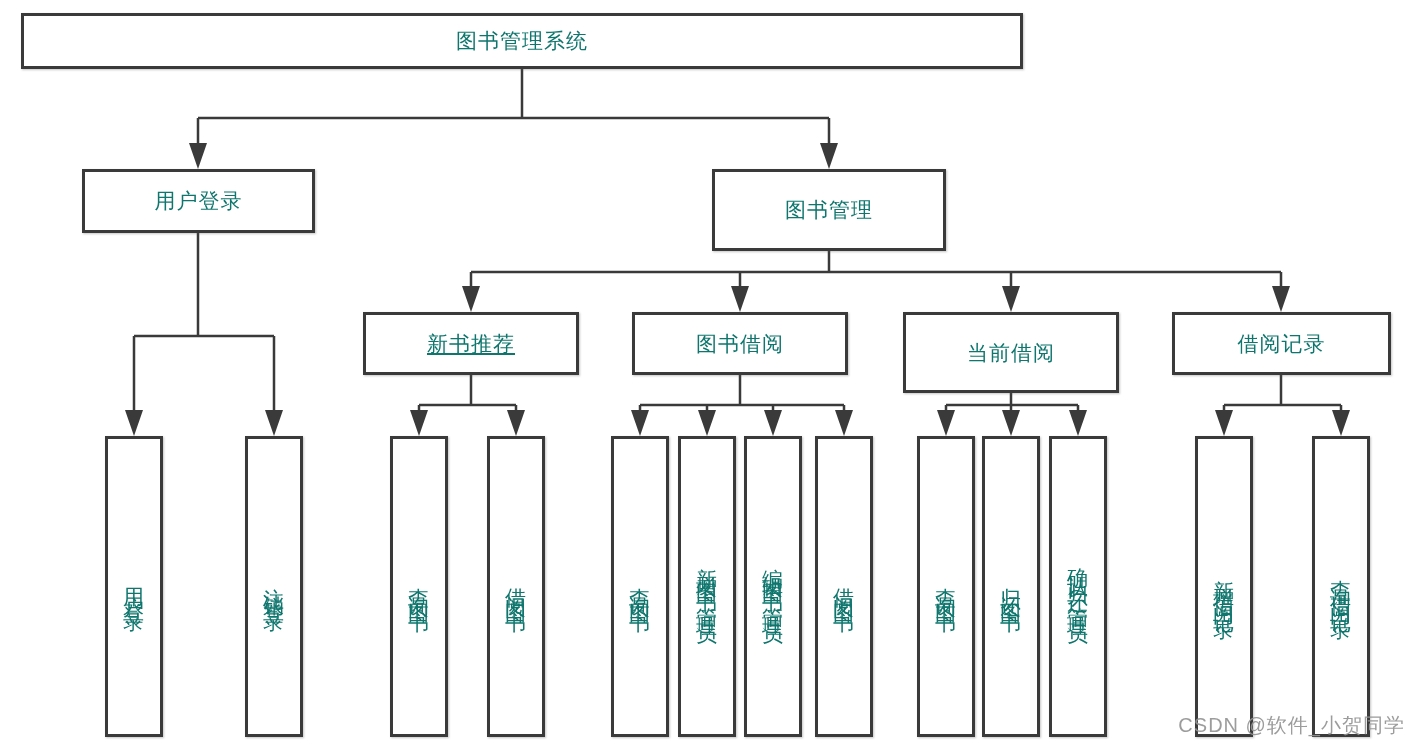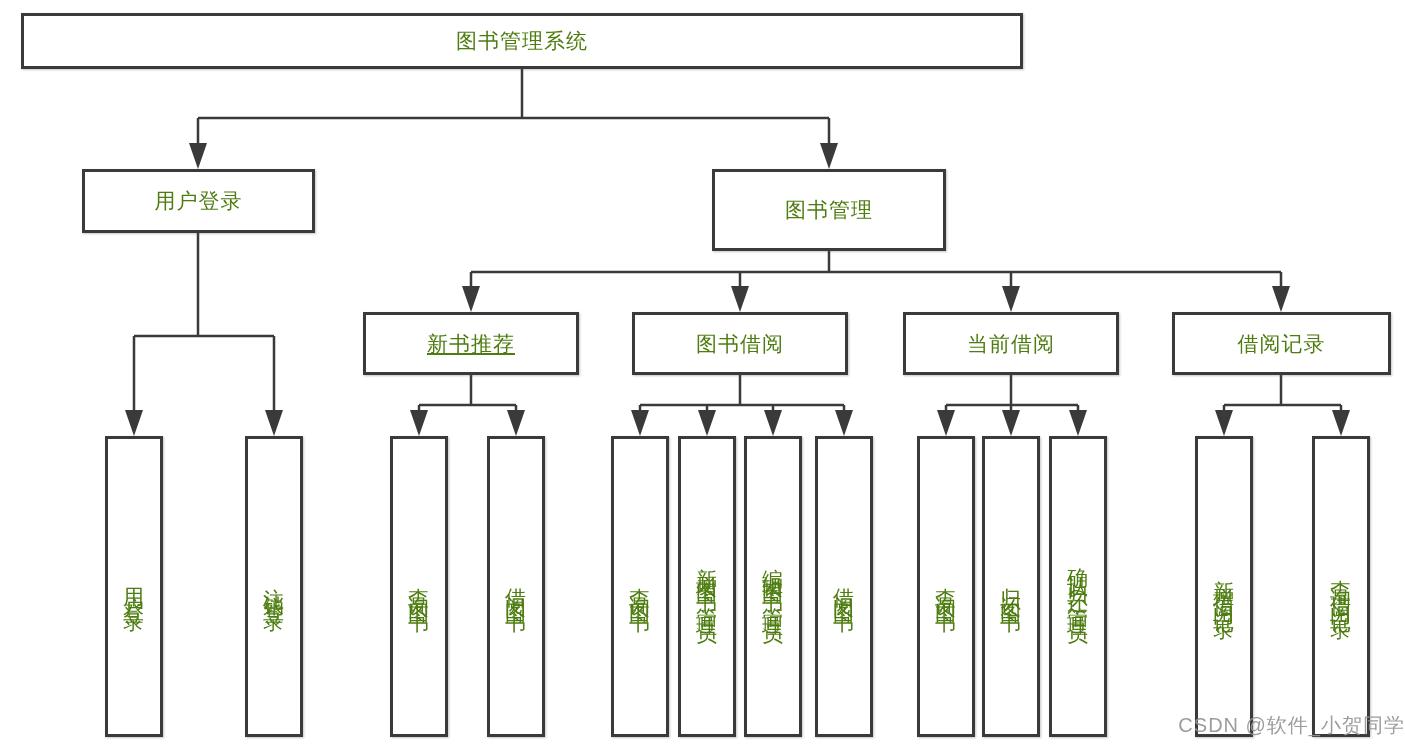--- a/index.html
+++ b/index.html
@@ -22,21 +22,21 @@
     z-index: 1;
   }
   .node {
     position: absolute;
     box-sizing: border-box;
     background: #ffffff;
     border: 3px solid #3a3a3a;
     display: flex;
     align-items: center;
     justify-content: center;
-    color: #4d7c0f;
+    color: #0f766e;
     font-size: 21px;
     z-index: 2;
     box-shadow: 1px 1px 2px rgba(90,90,90,0.35);
   }
   .node.h span {
     white-space: nowrap;
     letter-spacing: 1px;
   }
   .node.v span {
     writing-mode: vertical-rl;
@@ -110,21 +110,21 @@
   <div class="node h" style="left:712px; top:169px; width:234px; height:82px;">
     <span>图书管理</span>
   </div>
 
   <div class="node h" style="left:363px; top:312px; width:216px; height:63px;text-decoration:underline;">
     <span>新书推荐</span>
   </div>
   <div class="node h" style="left:632px; top:312px; width:216px; height:63px;font-family:Liberation Serif, serif;">
     <span>图书借阅</span>
   </div>
-  <div class="node h" style="left:903px; top:312px; width:216px; height:63px;">
+  <div class="node h" style="left:903px; top:312px; width:216px; height:81px;">
     <span>当前借阅</span>
   </div>
   <div class="node h" style="left:1172px; top:312px; width:219px; height:63px;">
     <span>借阅记录</span>
   </div>
 
   <div class="node v" style="left:105px; top:436px; width:58px; height:301px;">
     <span>用户登录</span>
   </div>
   <div class="node v" style="left:245px; top:436px; width:58px; height:301px;">

